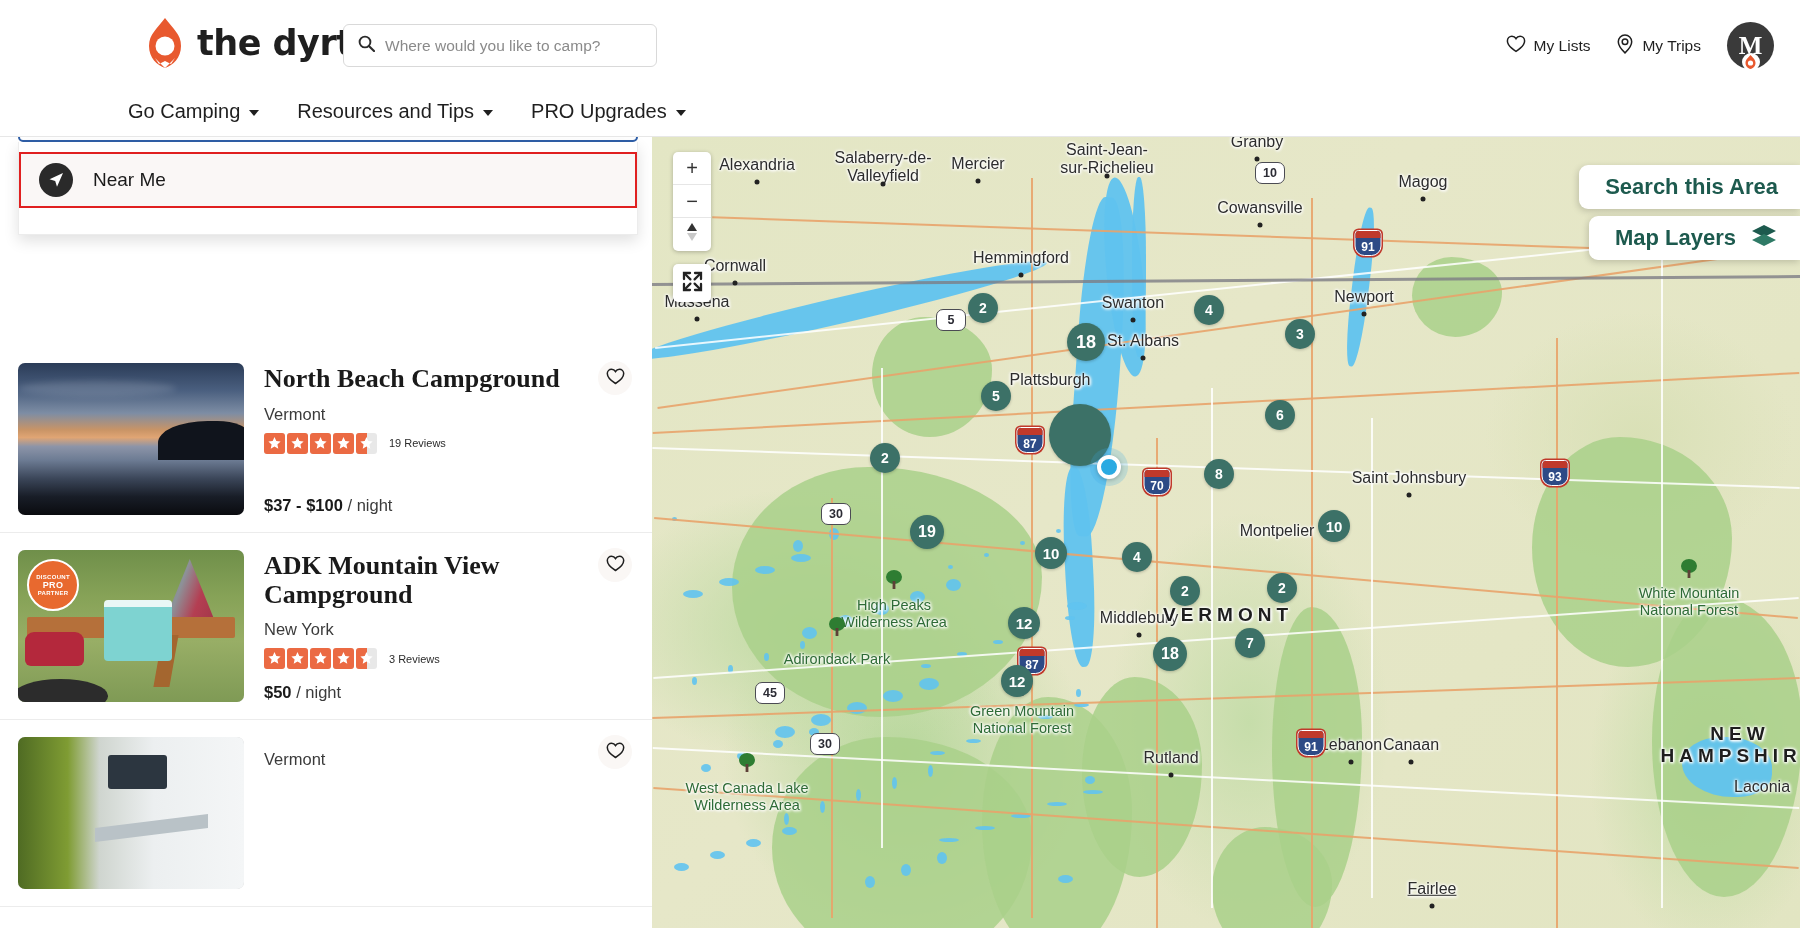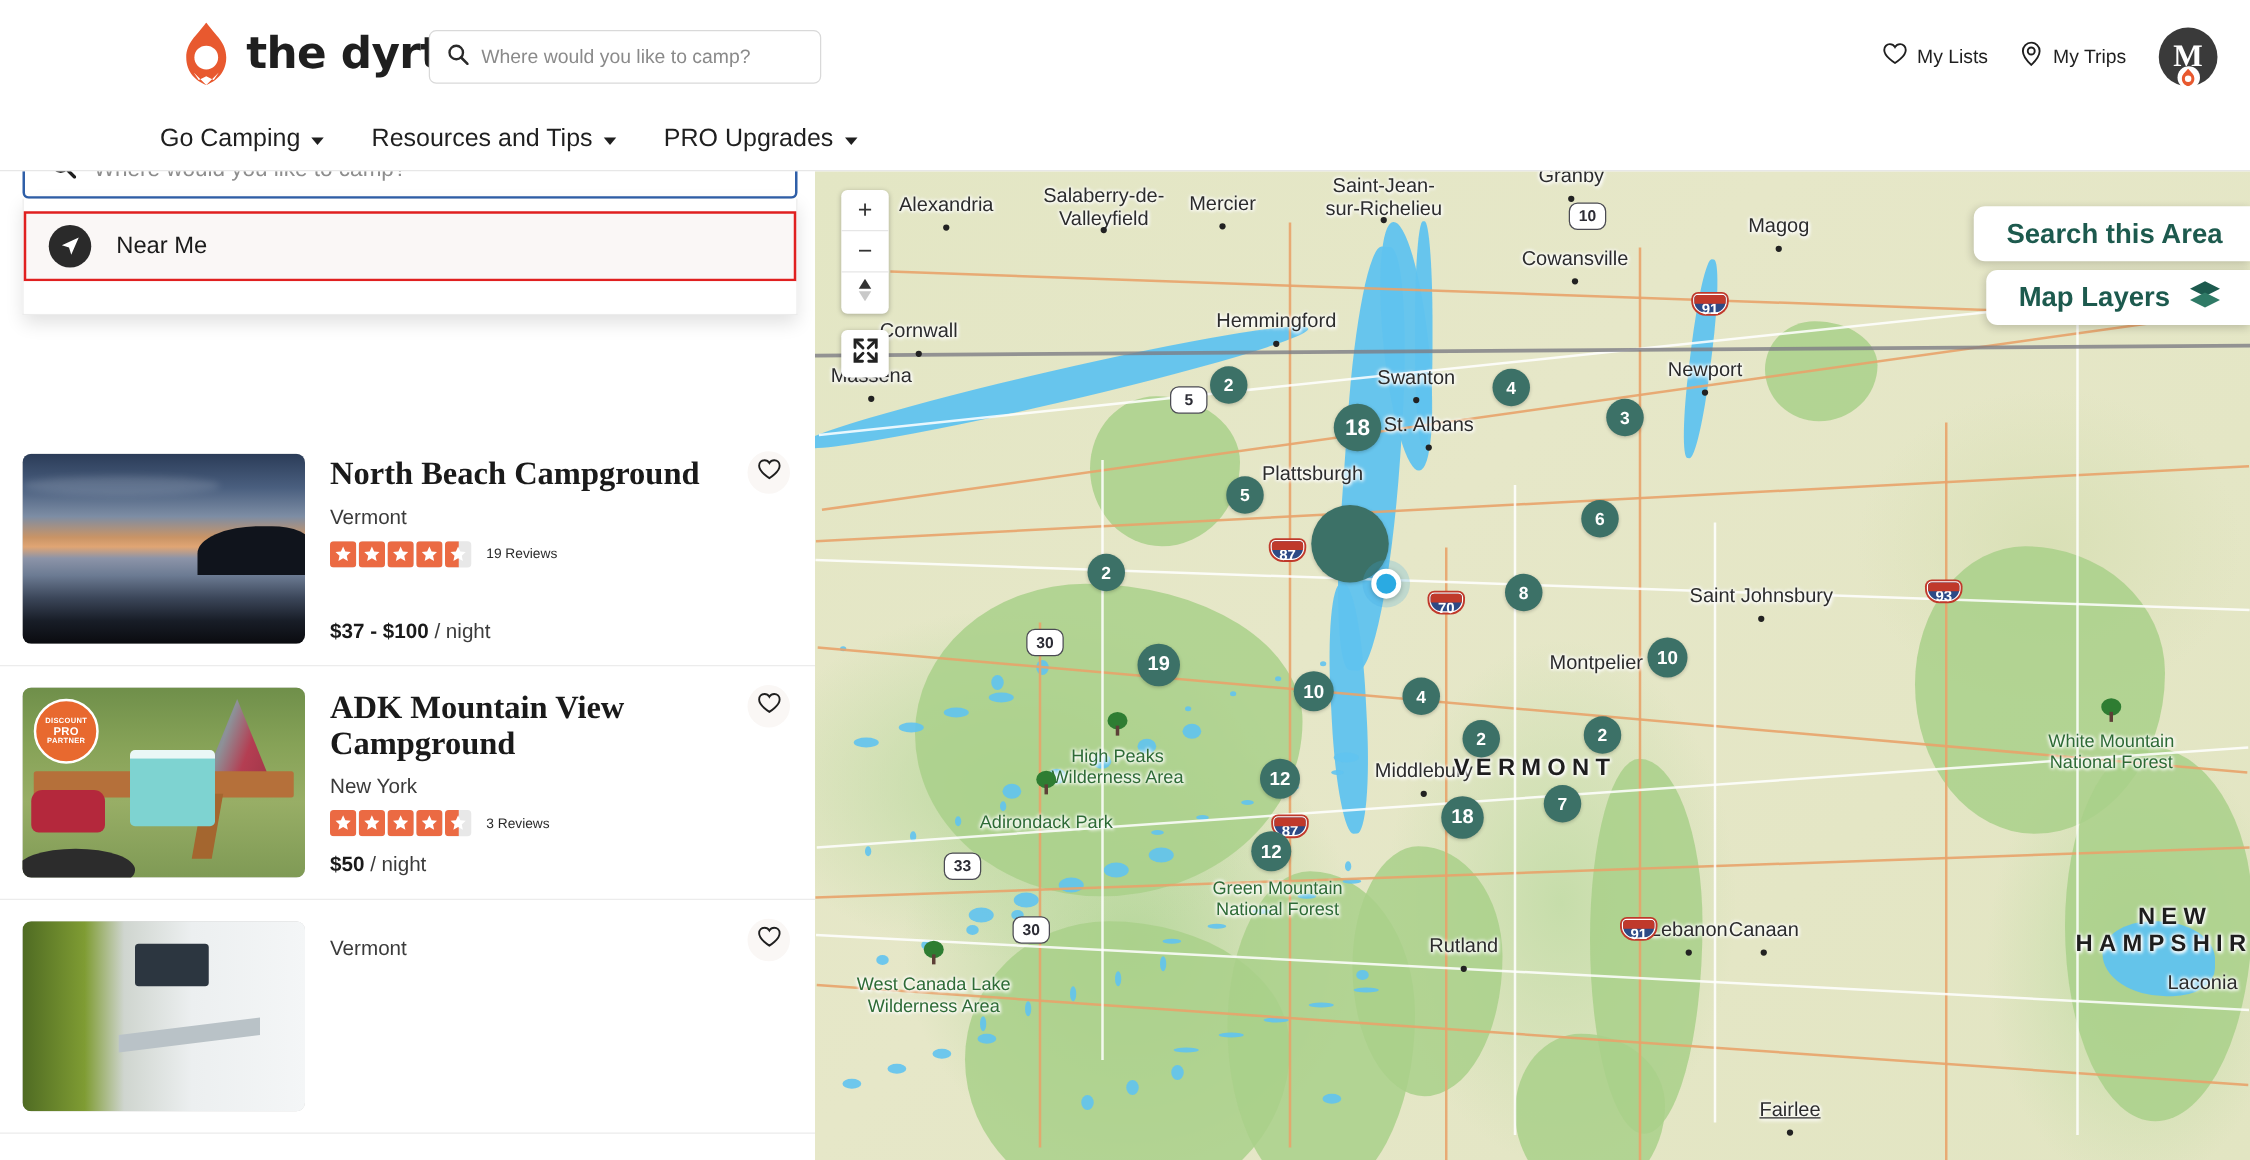--- a/index.html
+++ b/index.html
@@ -210,21 +210,21 @@
     width: 26%; height: 22%; background: #2c3640; border-radius: 3px;
   }
   .thumb-rv::after {
     content:''; position:absolute; left:34%; top:55%;
     width: 50%; height: 9%; background: #b9c2c7;
     transform: skewY(-7deg);
   }
 
   
   .search-overlay {
-    position: absolute; left: 18px; top: 111px;
+    position: absolute; left: 18px; top: 94px;
     width: 620px; z-index: 55;
   }
   .search-box {
     height: 48px; background: #fff;
     border: 2px solid #2f5fa8; border-radius: 5px;
     display: flex; align-items: center; gap: 14px; padding: 0 20px;
   }
   .search-box input {
     border:none; outline:none; flex:1;
     font-size: 18px; color: #333; background: transparent;
@@ -297,21 +297,21 @@
   .shield {
     position:absolute; transform: translate(-50%,-50%);
     background:#fff; border:1.6px solid #4b4b53; border-radius:7px;
     min-width: 30px; height: 22px;
     display:flex; align-items:center; justify-content:center;
     font-size: 12.5px; font-weight:700; color:#2c2c35;
   }
   .shield.interstate {
     background:#2d4a86; border-color:#fff; color:#fff;
     border-radius: 4px 4px 10px 10px;
-    min-width: 27px; height: 16px;
+    min-width: 27px; height: 26px;
     box-shadow: 0 0 0 1.5px #c0392b;
   }
   .shield.interstate .num { font-size:12px; }
   .shield.interstate::before {
     content:''; position:absolute; top:0; left:0; right:0; height:7px;
     background:#c0392b; border-radius:3px 3px 0 0;
   }
 
   .marker {
     position:absolute; transform: translate(-50%,-50%);
@@ -822,21 +822,21 @@
       <div class="shield" style="left: 299px; top: 183px;">
         <span class="num">5</span>
       </div>
       <div class="shield" style="left: 618px; top: 36px;">
         <span class="num">10</span>
       </div>
       <div class="shield" style="left: 184px; top: 377px;">
         <span class="num">30</span>
       </div>
       <div class="shield" style="left: 118px; top: 556px;">
-        <span class="num">33</span>
+        <span class="num">45</span>
       </div>
       <div class="shield" style="left: 173px; top: 607px;">
         <span class="num">30</span>
       </div>
       <div class="shield interstate" style="left: 378px; top: 303px;">
         <span class="num" style="margin-top: 7px;">87</span>
       </div>
       <div class="shield interstate" style="left: 505px; top: 345px;">
         <span class="num" style="margin-top: 7px;">70</span>
       </div>

